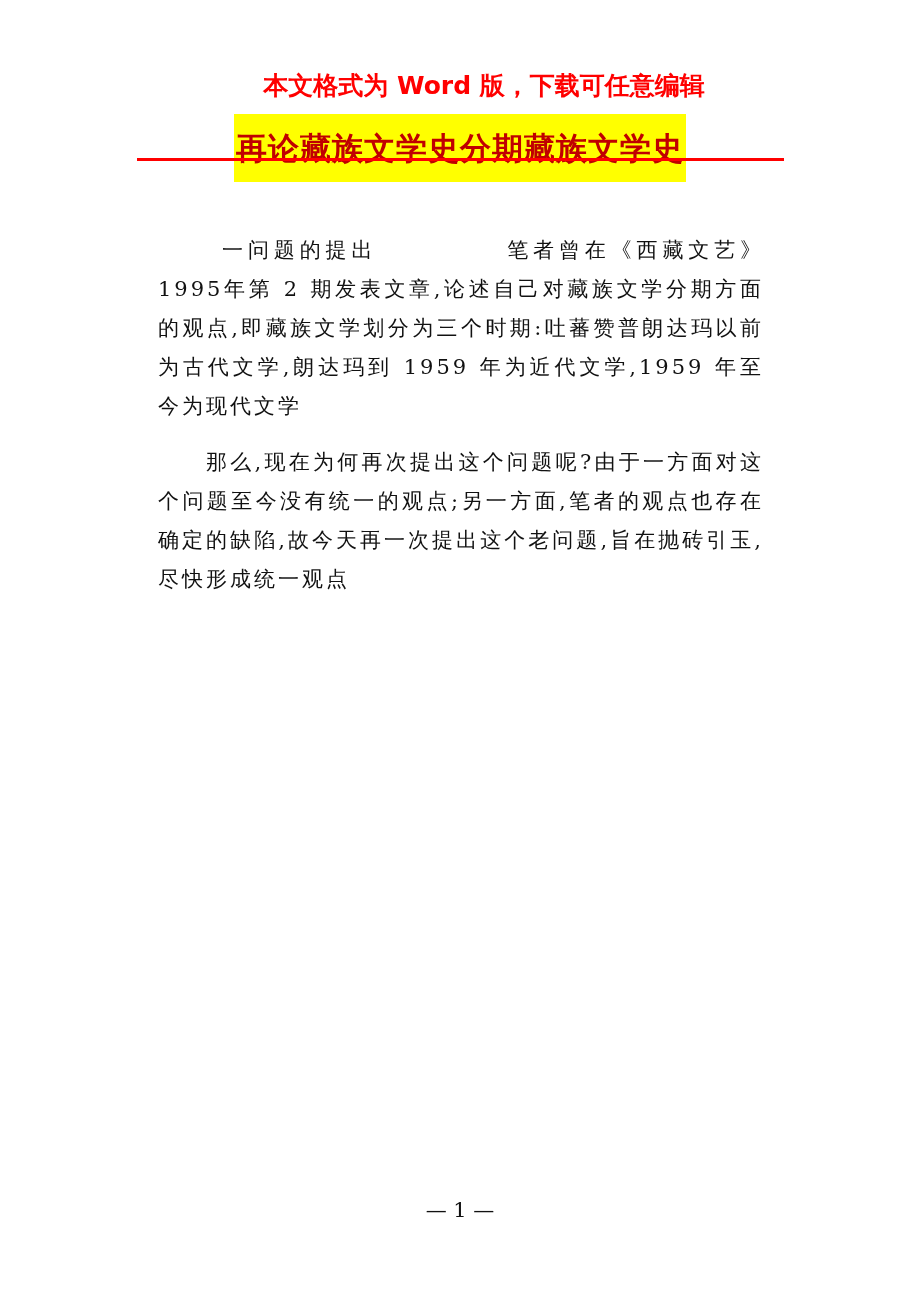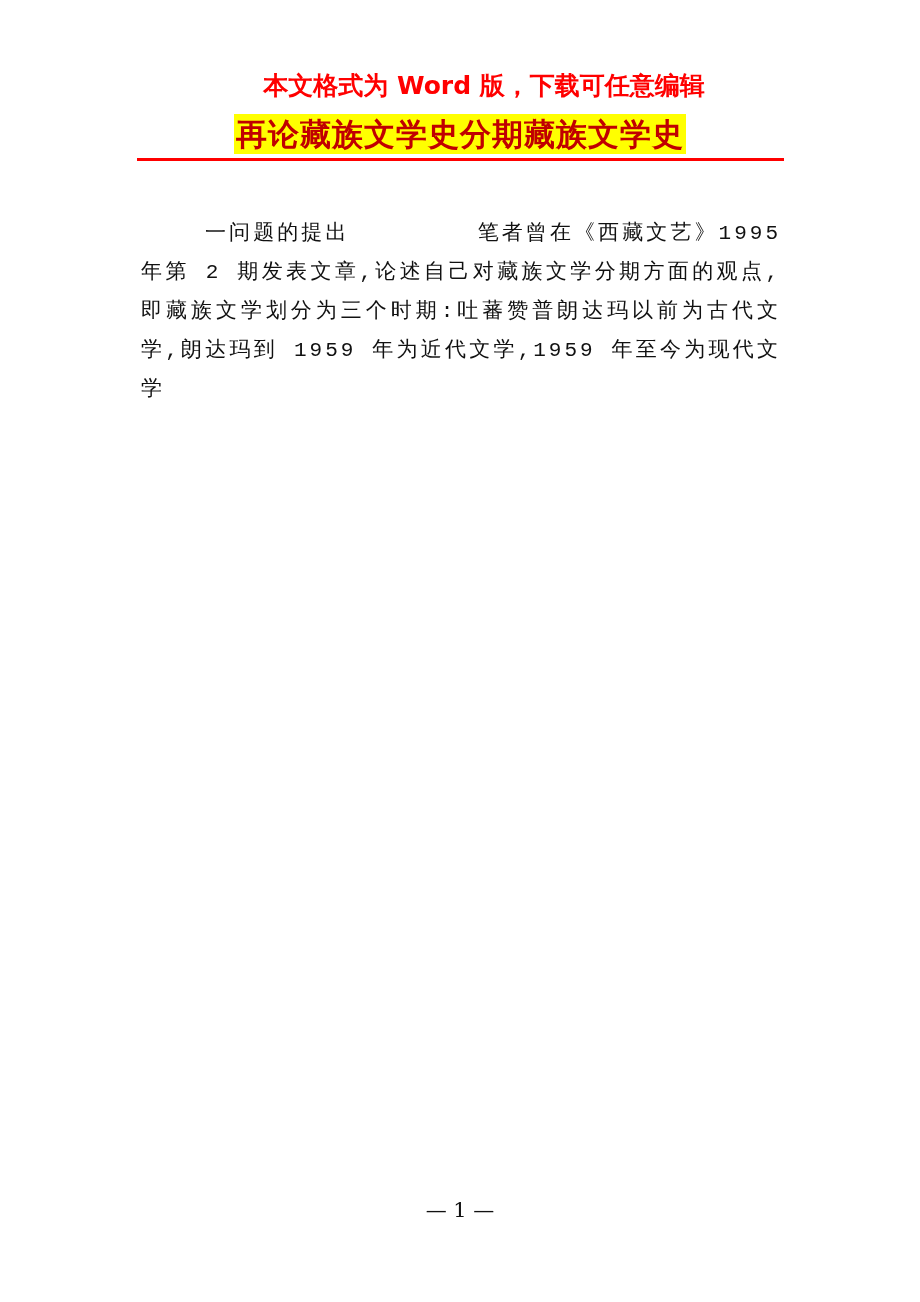--- a/index.html
+++ b/index.html
@@ -8,47 +8,48 @@
     position: absolute; left: 0; top: 68px; width: 920px; text-align: center;
     font-family: "DejaVu Sans", sans-serif; font-weight: bold;
     font-size: 25px; color: #ff0000; line-height: 36px; letter-spacing: 0px; padding-left: 24px;
   }
   .title-wrap {
     position: absolute; left: 0; top: 114px; width: 920px; text-align: center;
   }
   .title {
     display: inline-block; background: #ffff00; color: #c00000;
     font-family: "DejaVu Serif", serif; font-weight: bold;
-    font-size: 31px; line-height: 40px; padding: 0 2px; letter-spacing: 1px;
+    font-size: 31px; line-height: 40px; padding: 14px 2px; letter-spacing: 1px;
   }
   .rule {
     position: absolute; left: 137px; top: 158px; width: 647px; height: 3px;
     background: #ff0000;
   }
   .body {
     position: absolute; left: 141px; top: 214px; width: 640px;
     font-family: "DejaVu Serif", serif; font-size: 21px; color: #111111;
     line-height: 39px; letter-spacing: 3px;
   }
-  .para { margin: 0; text-indent: 48px; text-align: justify; font-family: Liberation Mono, monospace; }
+  .para { margin: 17px; text-indent: 48px; text-align: justify; }
   .para.first { text-indent: 64px; }
   .gap { display: inline-block; width: 128px; }
   .footer {
     position: absolute; left: 0; top: 1198px; width: 920px; text-align: center;
     font-family: "DejaVu Serif", serif; font-size: 21px; color: #111111;
   }
 </style>
 </head>
 <body>
 
 <div class="banner">本文格式为 Word 版，下载可任意编辑</div>
 
 <div class="title-wrap">
   <span class="title">再论藏族文学史分期藏族文学史</span>
 </div>
 
 <div class="rule"></div>
 
 <div class="body">
   <p class="para first"><span>一问题的提出</span><span class="gap"></span><span>笔者曾在《西藏文艺》1995年第 2 期发表文章,论述自己对藏族文学分期方面的观点,即藏族文学划分为三个时期:吐蕃赞普朗达玛以前为古代文学,朗达玛到 1959 年为近代文学,1959 年至今为现代文学</span></p>
+  <p class="para">那么,现在为何再次提出这个问题呢?由于一方面对这个问题至今没有统一的观点;另一方面,笔者的观点也存在确定的缺陷,故今天再一次提出这个老问题,旨在抛砖引玉,尽快形成统一观点</p>
 </div>
 
 <div class="footer">— 1 —</div>
 
 </body></html>

